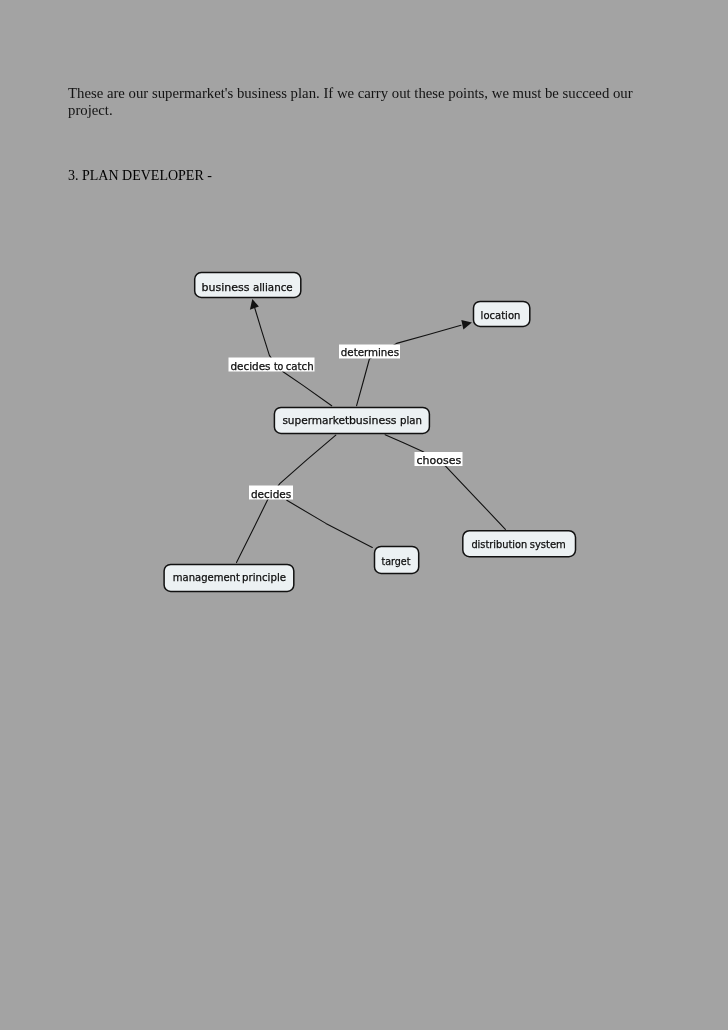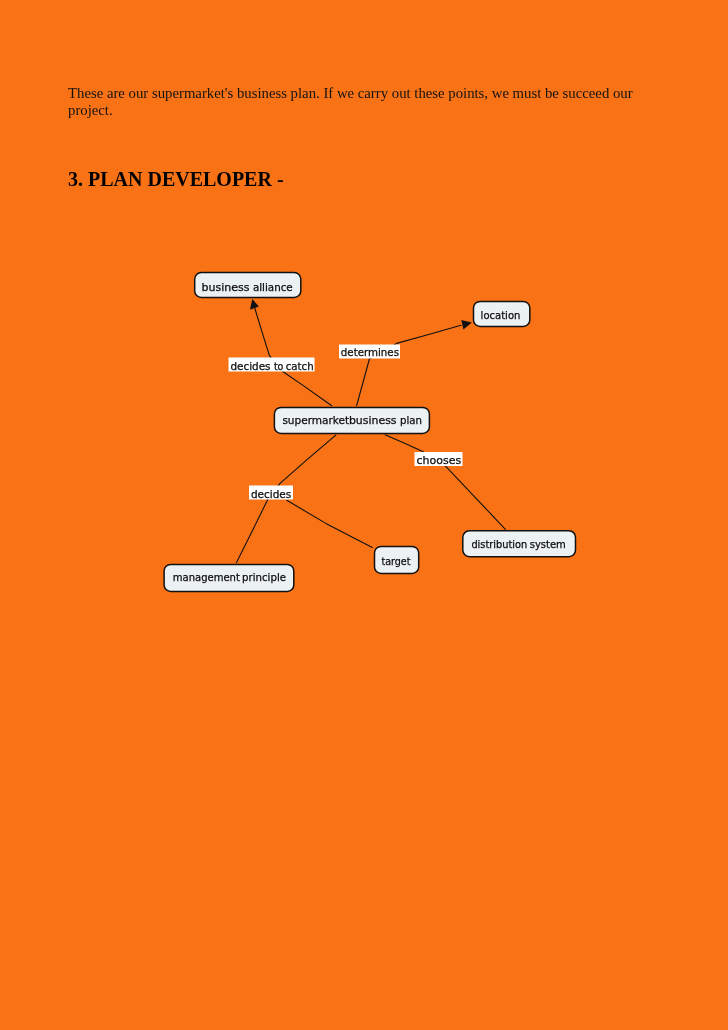--- a/index.html
+++ b/index.html
@@ -1,24 +1,24 @@
 <!DOCTYPE html>
 <html><head>
 <meta charset="utf-8">
 <title>3. PLAN DEVELOPER</title>
 <style>
   html,body{margin:0;padding:0;}
   body{width:728px;height:1030px;background:#ffffff;overflow:hidden;
        font-family:"Liberation Serif",serif;}
-  .page{position:relative;width:728px;height:1030px;background:#f97316;}
+  .page{position:relative;width:728px;height:1030px;background:#a3a3a3;}
 
   .para{position:absolute;left:68px;top:85.4px;width:568px;
         font-size:14.75px;line-height:16.7px;color:#131313;}
-  .heading{position:absolute;left:68px;top:168px;font-size:20px;
-           font-weight:bold;color:#000;white-space:nowrap;}
+  .heading{position:absolute;left:68px;top:168px;font-size:14px;
+           font-weight:normal;color:#000;white-space:nowrap;}
 
   .diagram{position:absolute;left:0;top:0;width:728px;height:1030px;display:block;}
   .nodebox{fill:#ecf1f3;stroke:#111111;stroke-width:1.5;}
   .nodetext,.edgelabel{
         font-family:"DejaVu Sans Condensed","DejaVu Sans",sans-serif;
         font-size:11.2px;fill:#0d0d0d;stroke:#0d0d0d;stroke-width:0.25;
         paint-order:stroke fill;text-anchor:start;}
   .edge{fill:none;stroke:#111111;stroke-width:1.1;
         stroke-linecap:round;stroke-linejoin:round;}
   .arrowhead{fill:#111111;stroke:none;}

